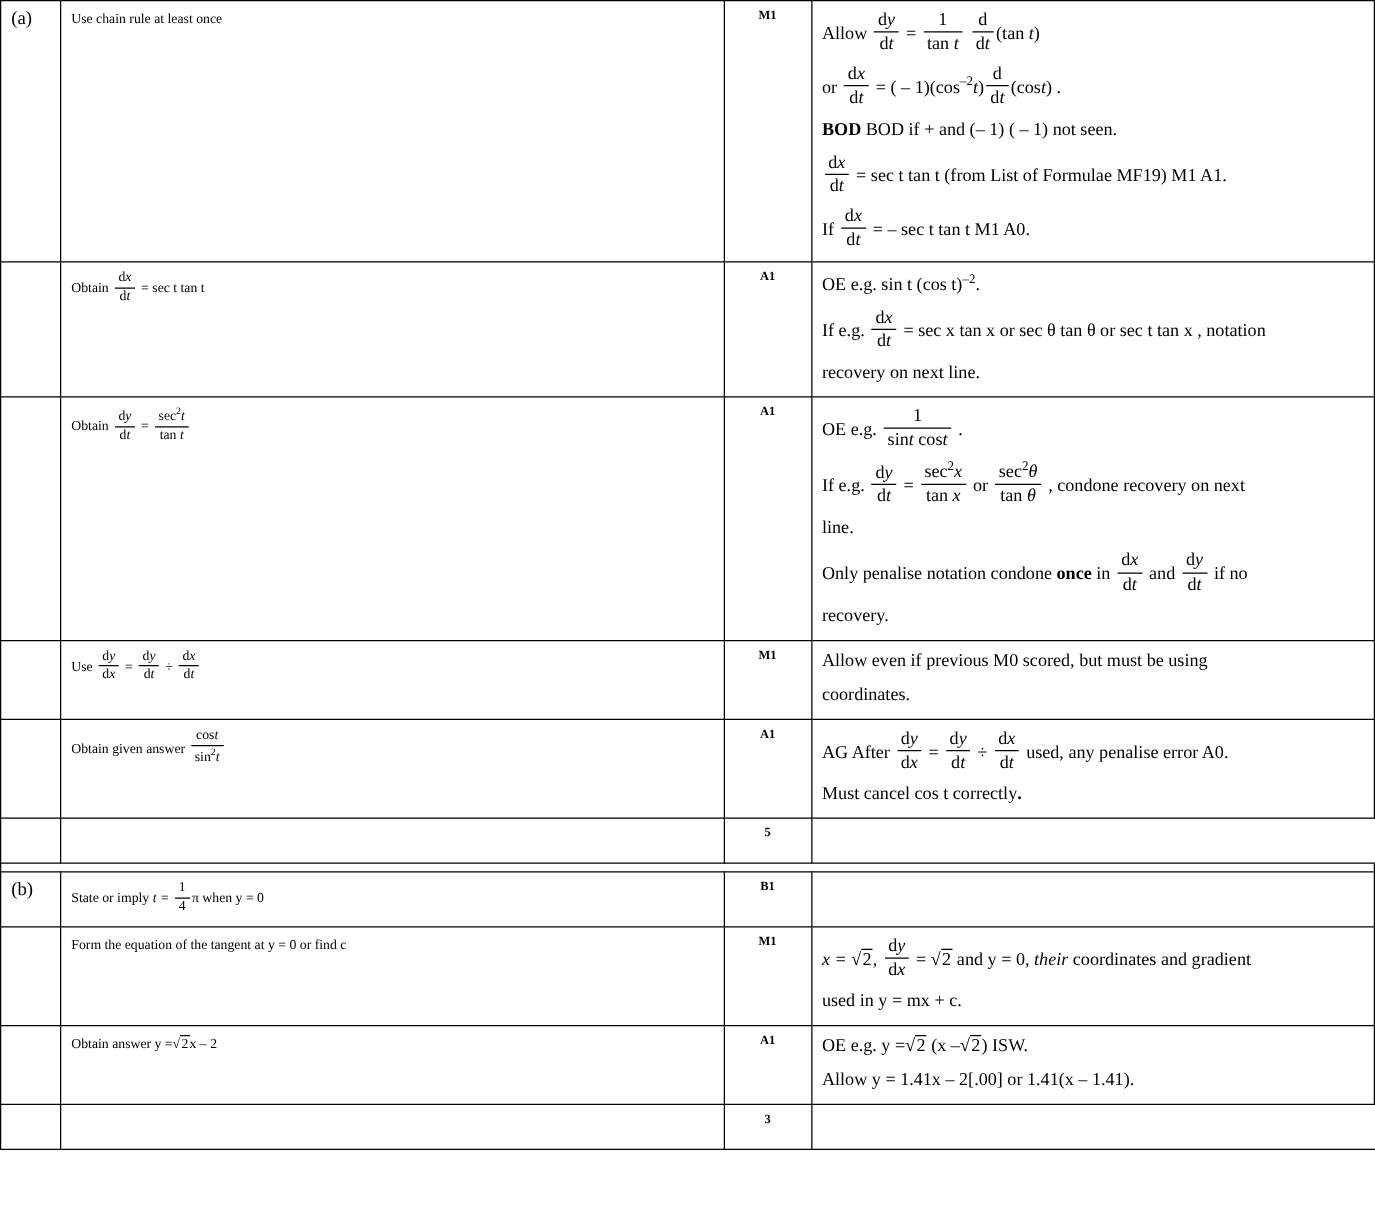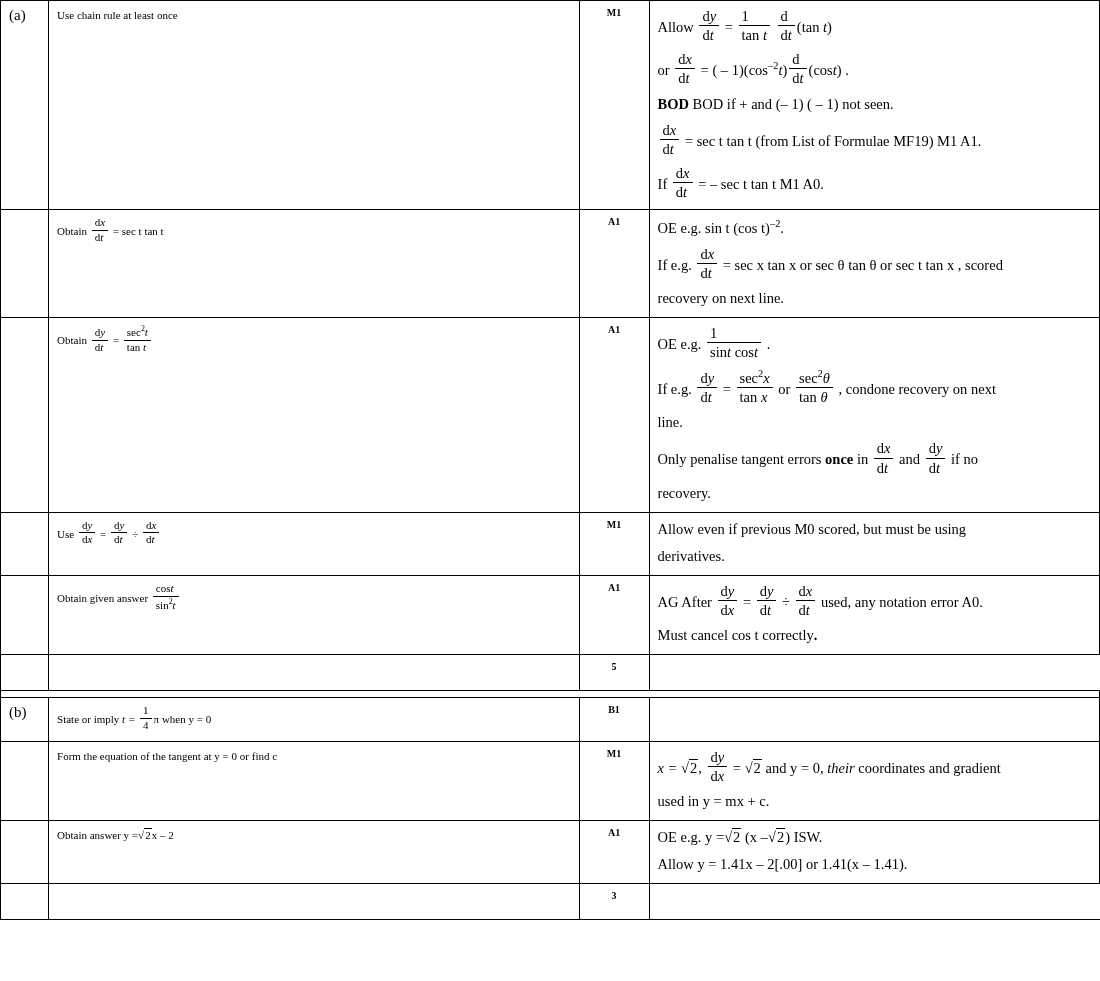--- a/index.html
+++ b/index.html
@@ -56,20 +56,21 @@
     border-top:1px solid #000;
     border-bottom:1px solid #000;
     height:4px;
     padding:0 !important;
   }
 
   
   .frac{
     display:inline-block;
     vertical-align:-0.55em;
+    text-align:center;
     margin:0 2px;
   }
   .frac .num{display:block;padding:0 3px;border-bottom:1px solid #000;line-height:1.25;}
   .frac .den{display:block;padding:0 3px;line-height:1.25;}
   .it{font-style:italic;}
   .sqrt{display:inline-block;}
   .sqrt .rad{font-style:normal;}
   .sqrt .bar{border-top:1px solid #000;padding:0 1px;}
   sup{font-size:0.72em;}
   .bold{font-weight:bold;}
@@ -131,21 +132,21 @@
       <span>= sec t tan t</span>
     </td>
     <td class="mark">A1</td>
     <td class="guid">
       <p>
         <span>OE e.g. sin t (cos t)</span><sup>–2</sup><span>.</span>
       </p>
       <p>
         <span>If e.g.</span>
         <span class="frac"><span class="num">d<span class="it">x</span></span><span class="den">d<span class="it">t</span></span></span>
-        <span>= sec x tan x  or  sec θ tan θ  or  sec t tan x , scored</span>
+        <span>= sec x tan x  or  sec θ tan θ  or  sec t tan x , notation</span>
       </p>
       <p><span>recovery on next line.</span></p>
     </td>
   </tr>
 
   <tr>
     <td class="part blankpart"></td>
     <td class="ans vmid">
       <span>Obtain</span>
       <span class="frac"><span class="num">d<span class="it">y</span></span><span class="den">d<span class="it">t</span></span></span>
@@ -163,21 +164,21 @@
         <span>If e.g.</span>
         <span class="frac"><span class="num">d<span class="it">y</span></span><span class="den">d<span class="it">t</span></span></span>
         =
         <span class="frac"><span class="num">sec<sup>2</sup><span class="it">x</span></span><span class="den">tan <span class="it">x</span></span></span>
         <span>or</span>
         <span class="frac"><span class="num">sec<sup>2</sup><span class="it">θ</span></span><span class="den">tan <span class="it">θ</span></span></span>
         <span>, condone recovery on next</span>
       </p>
       <p><span>line.</span></p>
       <p>
-        <span>Only penalise tangent errors</span>
+        <span>Only penalise notation condone</span>
         <span class="bold">once</span>
         <span>in</span>
         <span class="frac"><span class="num">d<span class="it">x</span></span><span class="den">d<span class="it">t</span></span></span>
         <span>and</span>
         <span class="frac"><span class="num">d<span class="it">y</span></span><span class="den">d<span class="it">t</span></span></span>
         <span>if no</span>
       </p>
       <p><span>recovery.</span></p>
     </td>
   </tr>
@@ -188,40 +189,40 @@
       <span>Use</span>
       <span class="frac"><span class="num">d<span class="it">y</span></span><span class="den">d<span class="it">x</span></span></span>
       =
       <span class="frac"><span class="num">d<span class="it">y</span></span><span class="den">d<span class="it">t</span></span></span>
       ÷
       <span class="frac"><span class="num">d<span class="it">x</span></span><span class="den">d<span class="it">t</span></span></span>
     </td>
     <td class="mark">M1</td>
     <td class="guid">
       <p><span>Allow even if previous M0 scored, but must be using</span></p>
-      <p><span>derivatives.</span></p>
+      <p><span>coordinates.</span></p>
     </td>
   </tr>
 
   <tr>
     <td class="part blankpart"></td>
     <td class="ans vmid">
       <span>Obtain given answer</span>
       <span class="frac"><span class="num">cos<span class="it">t</span></span><span class="den">sin<sup>2</sup><span class="it">t</span></span></span>
     </td>
     <td class="mark">A1</td>
     <td class="guid">
       <p>
         <span>AG After</span>
         <span class="frac"><span class="num">d<span class="it">y</span></span><span class="den">d<span class="it">x</span></span></span>
         =
         <span class="frac"><span class="num">d<span class="it">y</span></span><span class="den">d<span class="it">t</span></span></span>
         ÷
         <span class="frac"><span class="num">d<span class="it">x</span></span><span class="den">d<span class="it">t</span></span></span>
-        <span>used, any notation error A0.</span>
+        <span>used, any penalise error A0.</span>
       </p>
       <p>
         <span>Must cancel cos t correctly</span><span class="bold">.</span>
       </p>
     </td>
   </tr>
 
   <tr class="row-total">
     <td class="part blankpart"></td>
     <td class="ans">&nbsp;</td>

